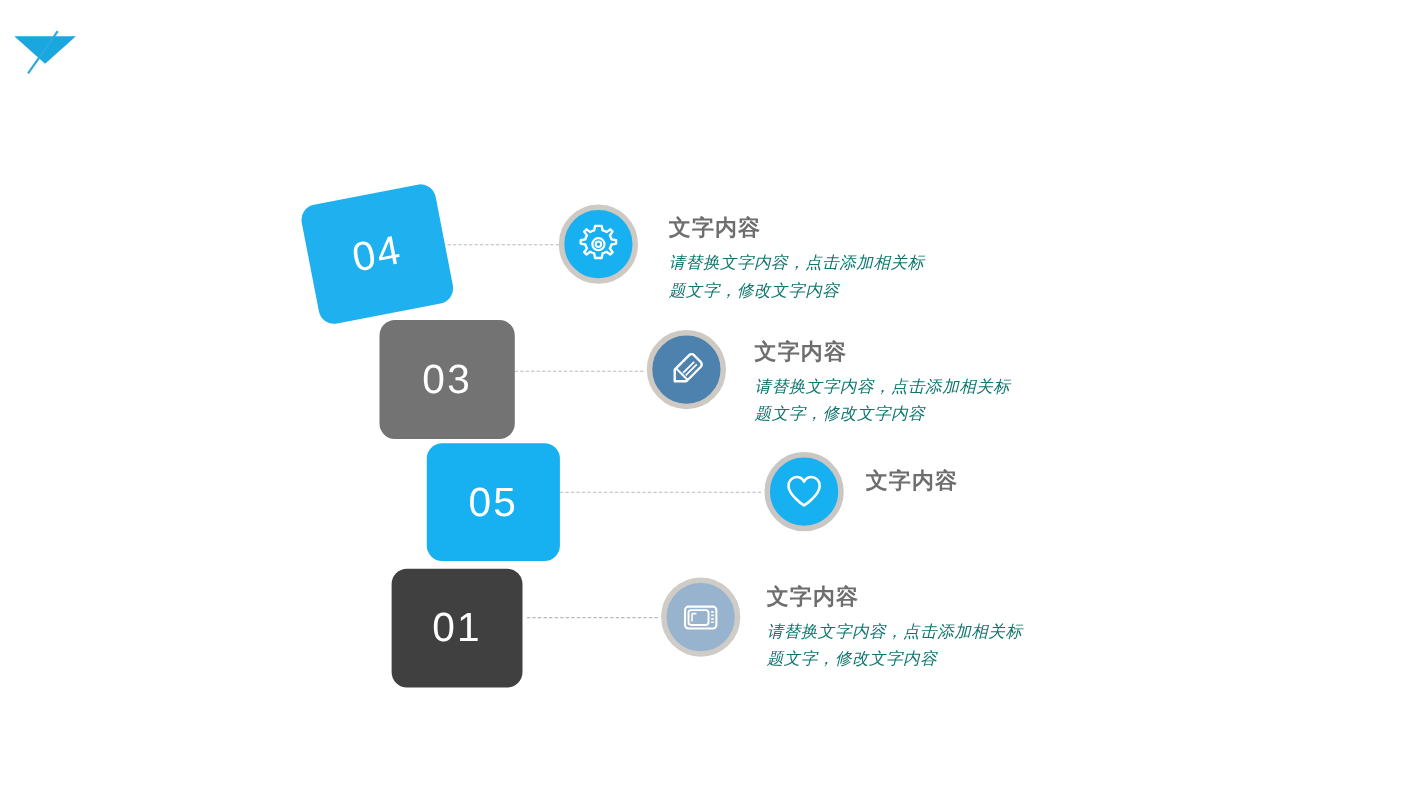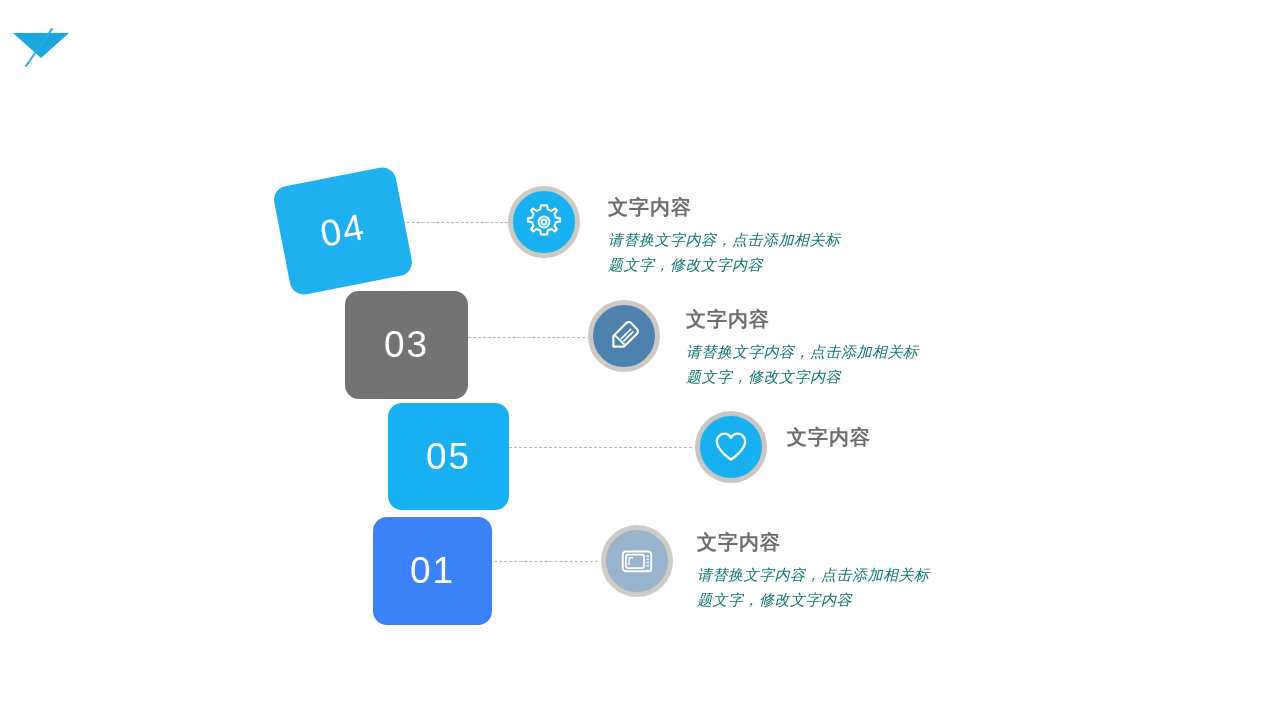--- a/index.html
+++ b/index.html
@@ -85,25 +85,25 @@
   }
   #card-02 {
     left: 388px;
     top: 403px;
     width: 121px;
     height: 107px;
     background: #17b0f0;
     z-index: 3;
   }
   #card-01 {
-    left: 373px;
+    left: 356px;
     top: 517px;
     width: 119px;
     height: 108px;
-    background: #3b82f6;
+    background: #404040;
     z-index: 2;
   }
 
   
   .connector {
     position: absolute;
     height: 0;
     border-top: 1px dashed #b9b9b9;
     z-index: 1;
   }

